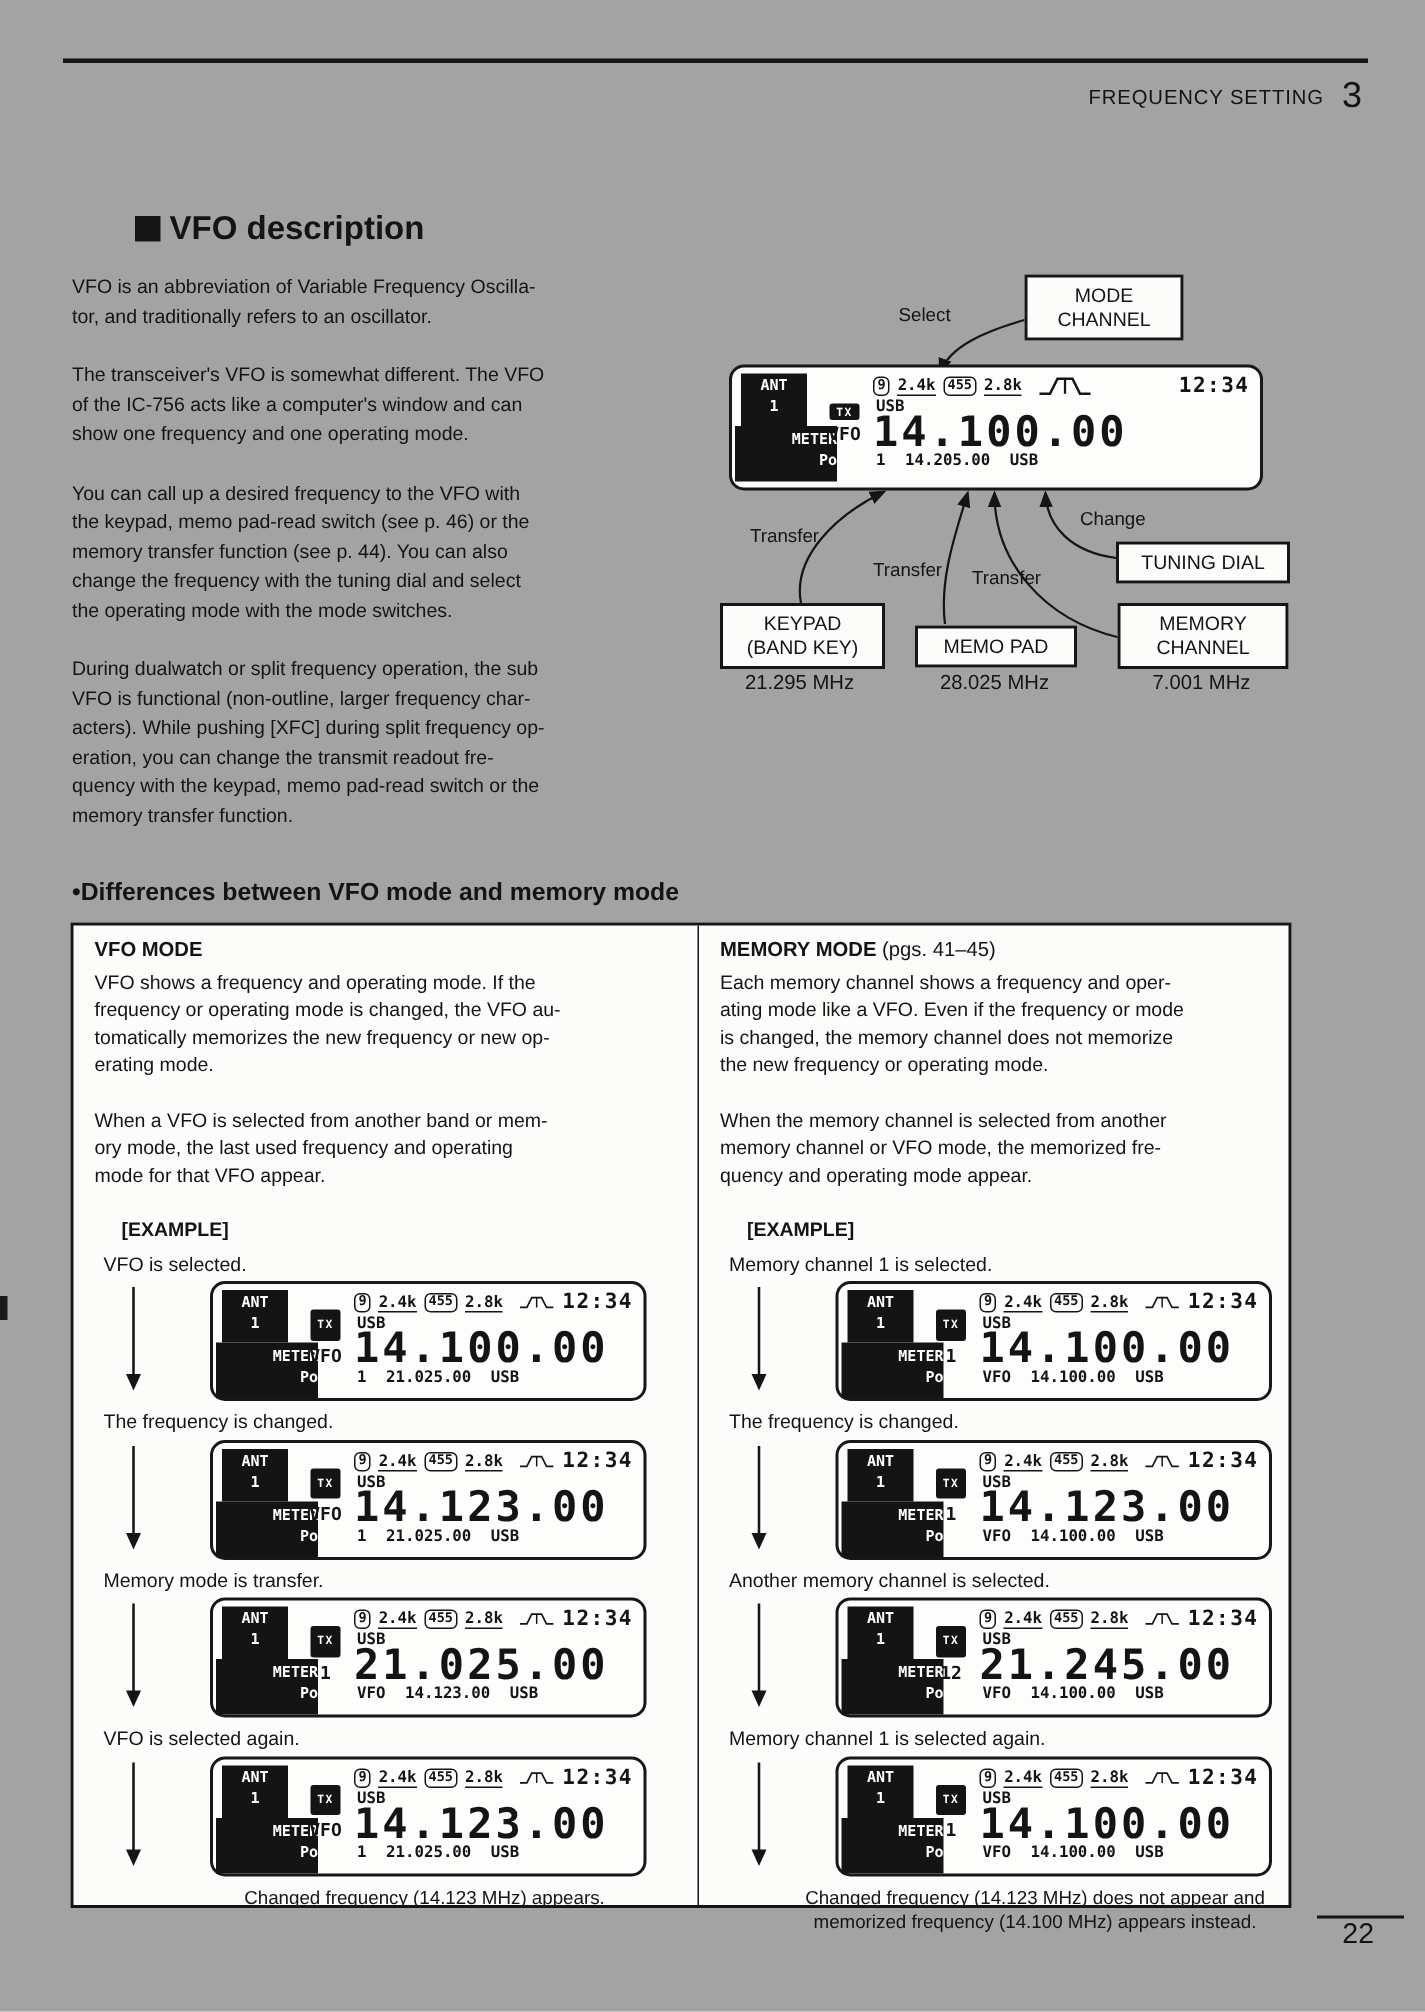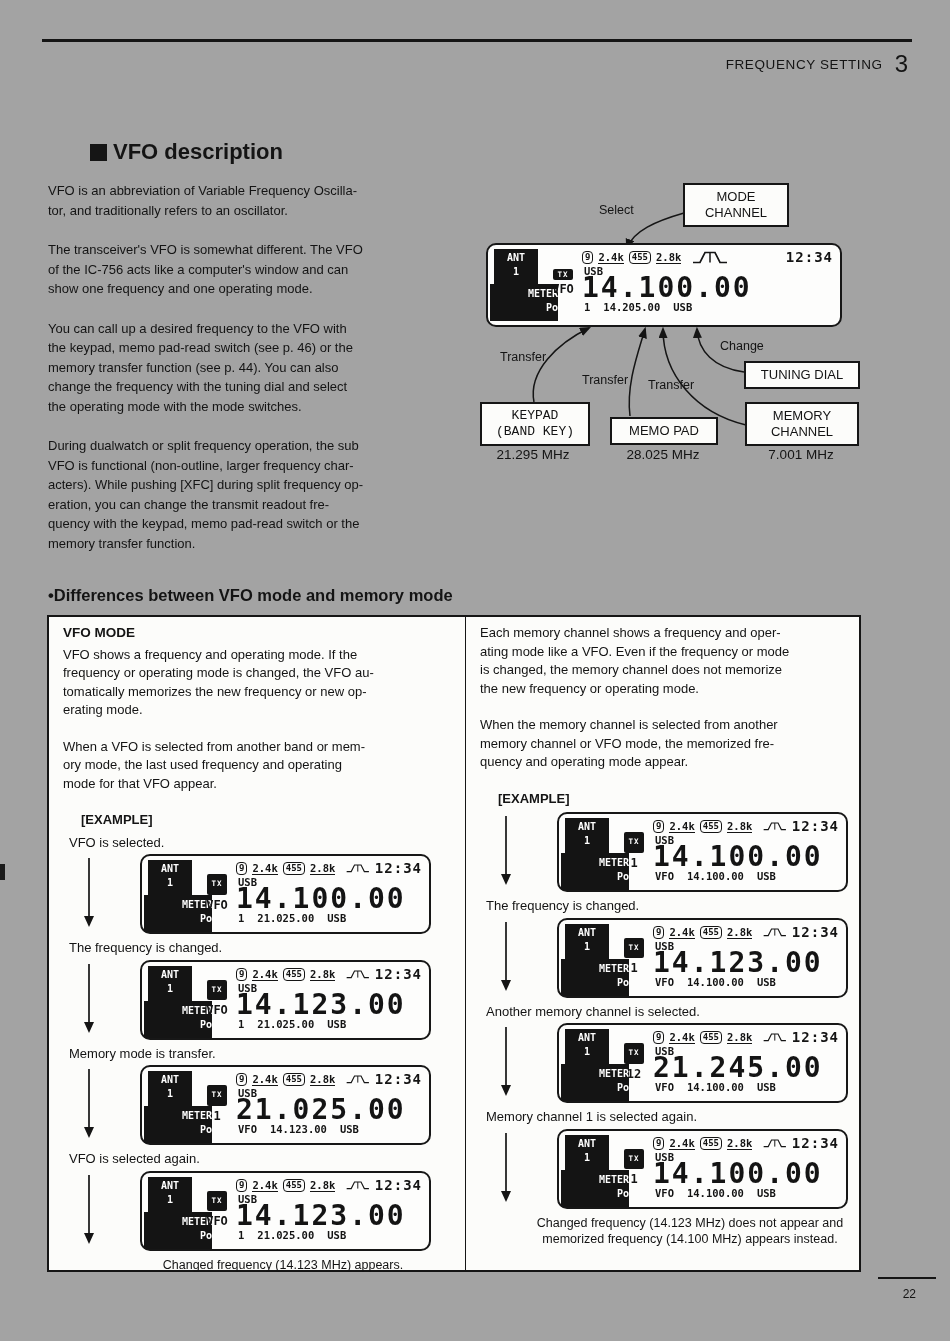--- a/index.html
+++ b/index.html
@@ -66,21 +66,21 @@
   .step-label{margin:0 0 2px 6px;}
   .step-row{display:flex;align-items:flex-start;margin-bottom:5px;}
   .step-gutter{width:77px;flex:0 0 77px;position:relative;height:76px;}
   .step-gutter svg{position:absolute;left:16px;top:2px;}
   .caption{text-align:center;font-size:12.5px;line-height:16px;margin-top:6px;}
   .cap-left{margin-left:60px;width:320px;text-align:center;}
   .cap-right{margin-left:40px;width:340px;}
 
   
   .pn-rule{position:absolute;right:14px;bottom:62px;width:58px;height:2px;background:#151515;}
-  .pn{position:absolute;right:34px;bottom:40px;font-size:12px;}
+  .pn{position:absolute;right:34px;bottom:40px;font-size:19px;}
   .edge-mark{position:absolute;left:0;top:864px;width:5px;height:16px;background:#1a1a1a;}
 </style>
 </head>
 <body>
 
 <div class="page">
 
   <div class="top-rule"></div>
   <div class="running-head">
     <span class="chap">FREQUENCY SETTING</span>
@@ -154,21 +154,21 @@
           </div>
         </div>
       </div>
 
     <div class="dlabel" style="left:30px;top:175px;">Transfer</div>
     <div class="dlabel" style="left:112px;top:198px;">Transfer</div>
     <div class="dlabel" style="left:178px;top:203px;">Transfer</div>
     <div class="dlabel" style="left:250px;top:164px;">Change</div>
 
     <div class="dbox" style="left:274px;top:186px;width:108px;">TUNING DIAL</div>
-    <div class="dbox pre" style="left:10px;top:227px;width:102px;font-family:Liberation Mono, monospace;">KEYPAD
+    <div class="dbox pre" style="left:10px;top:227px;width:102px;">KEYPAD
 (BAND KEY)</div>
     <div class="dbox" style="left:140px;top:242px;width:100px;">MEMO PAD</div>
     <div class="dbox pre" style="left:275px;top:227px;width:106px;">MEMORY
 CHANNEL</div>
 
     <div class="dfreq" style="left:8px;top:272px;">21.295 MHz</div>
     <div class="dfreq" style="left:138px;top:272px;">28.025 MHz</div>
     <div class="dfreq" style="left:276px;top:272px;">7.001 MHz</div>
   </div>
 
@@ -325,29 +325,31 @@
                 <span>USB</span>
               </div>
             </div>
           </div>
       </div>
 
       <div class="caption cap-left pre">Changed frequency (14.123 MHz) appears.</div>
     </div>
 
     <div class="col col-right">
+      <div class="col-h"><span>MEMORY MODE</span> <span class="suffix">(pgs. 41–45)</span></div>
       <p class="pre">Each memory channel shows a frequency and oper-
 ating mode like a VFO. Even if the frequency or mode
 is changed, the memory channel does not memorize
 the new frequency or operating mode.</p>
       <p class="pre">When the memory channel is selected from another
 memory channel or VFO mode, the memorized fre-
 quency and operating mode appear.</p>
       <div class="ex-label">[EXAMPLE]</div>
 
+      <div class="step-label">Memory channel 1 is selected.</div>
       <div class="step-row">
         <div class="step-gutter">
             <svg width="20" height="72" viewBox="0 0 20 72">
               <line x1="10" y1="2" x2="10" y2="61" stroke="#151515" stroke-width="1.7"></line>
               <path d="M5 60 L15 60 L10 71 Z" fill="#151515"></path>
             </svg>
           </div>
         <div class="lcd lcd-sm">
             <div class="lcd-ant"><span>ANT</span><br><span>1</span></div>
             <div class="lcd-meter"><span>METER</span><br><span>Po</span></div>

